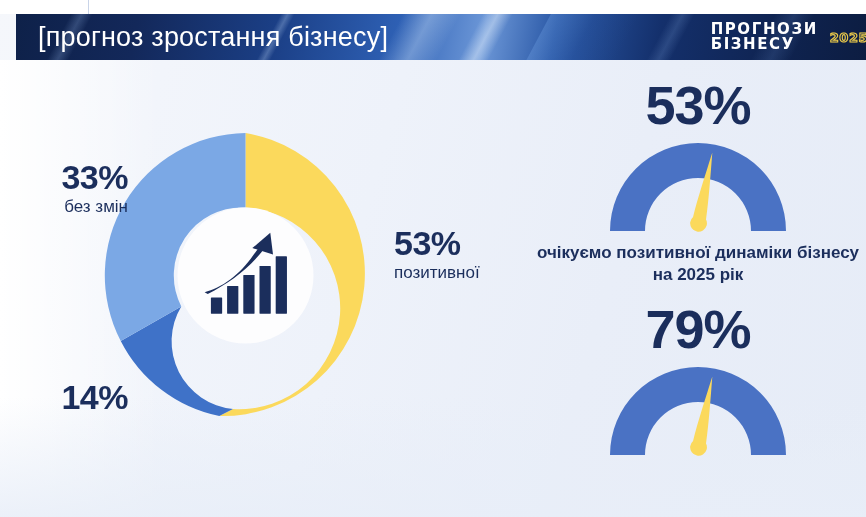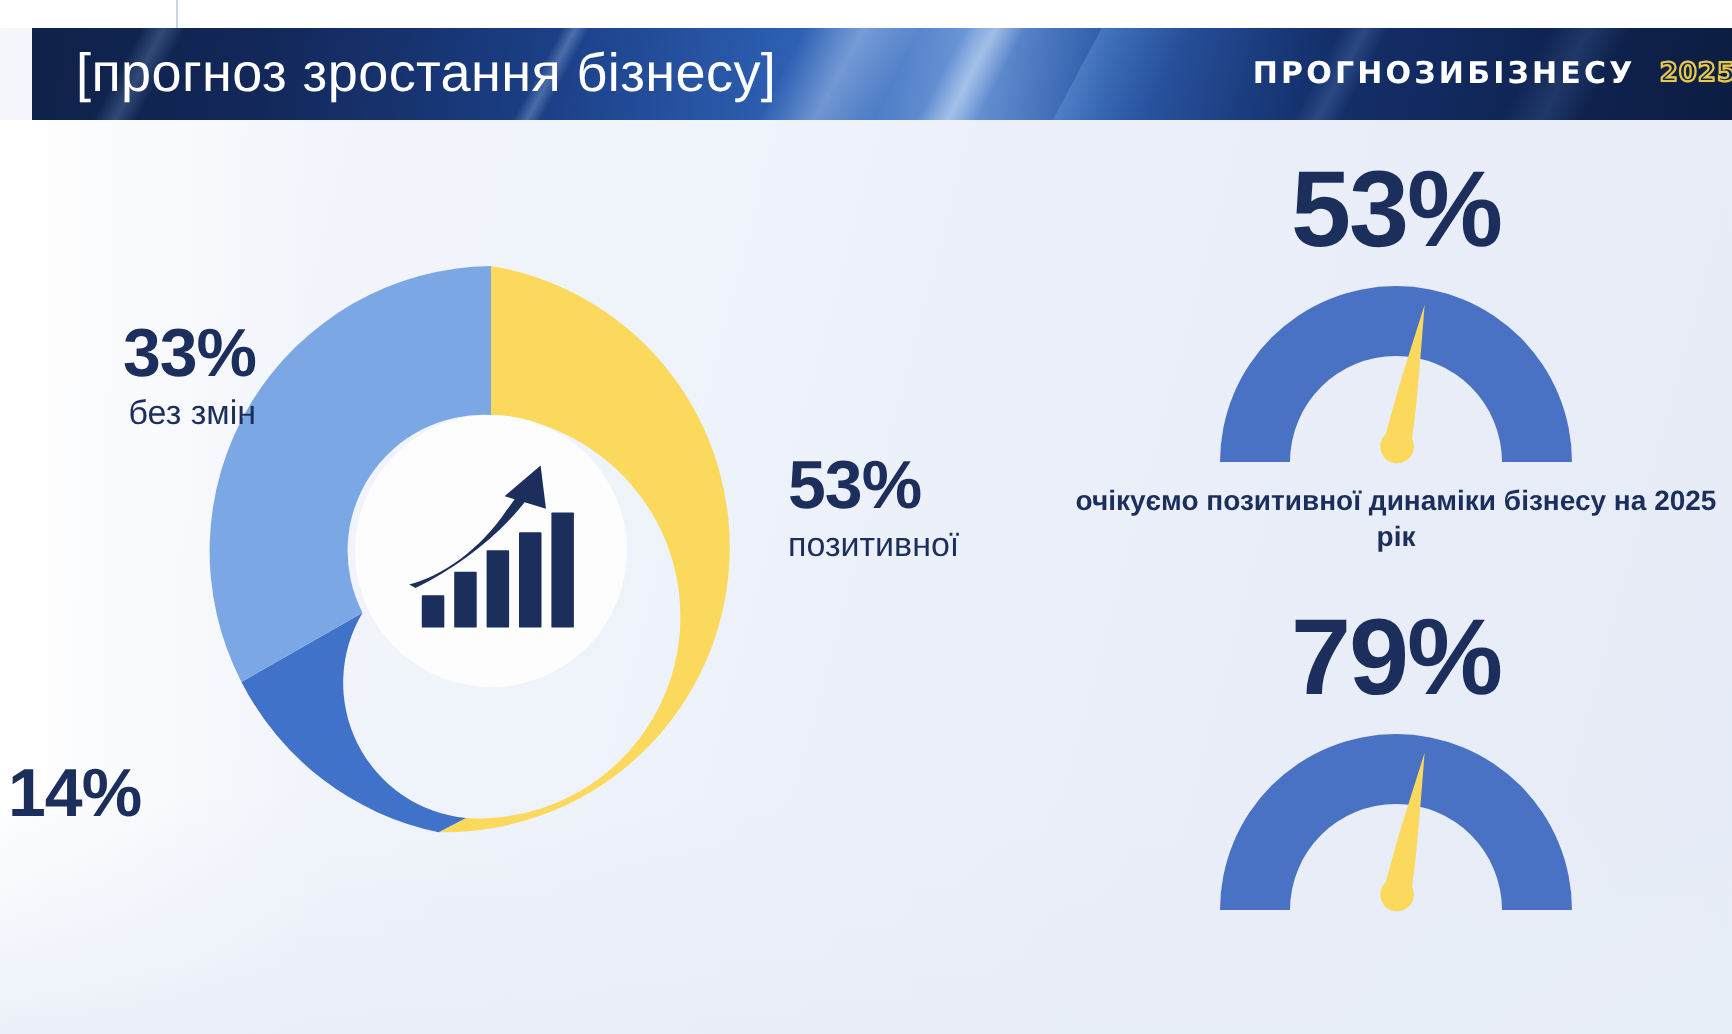--- a/index.html
+++ b/index.html
@@ -53,21 +53,21 @@
   .s6 { left:640px; width:24px; background:linear-gradient(90deg,rgba(255,255,255,0),rgba(150,190,245,.18),rgba(255,255,255,0)); }
   .s7 { left:744px; width:40px; background:linear-gradient(90deg,rgba(255,255,255,0),rgba(120,165,230,.16),rgba(255,255,255,0)); }
 
   .banner-title {
     position:absolute; left:22px; top:50%; transform:translateY(-50%);
     color:#ffffff; font-size:27px; font-weight:400; letter-spacing:.2px;
     white-space:nowrap;
   }
 
   .logo { position:absolute; right:14px; top:50%; transform:translateY(-50%); display:flex; align-items:center; gap:12px; }
-  .logo-words { display:flex; flex-direction:row; line-height:1.02;justify-content:space-between; }
+  .logo-words { display:flex; flex-direction:column; line-height:1.02;justify-content:space-between; }
   .logo-l1, .logo-l2 {
     color:#ffffff; font-weight:bold; font-size:15px;
     letter-spacing:1.6px; font-family:"DejaVu Sans", sans-serif;
   }
   .logo-year {
     font-family:"DejaVu Sans", sans-serif;
     font-size:13px; font-weight:bold; letter-spacing:.5px;
     color:#102249;
     -webkit-text-stroke:1.1px #e8c84a;
     text-shadow:0 0 1px rgba(232,200,74,.8);
@@ -81,36 +81,36 @@
     position:absolute; left:50%; top:50%; transform:translate(-50%,-50%);
     width:90px; height:90px;
   }
 
   
   .lbl { position:absolute; color:#1b2e5c; }
   .lbl .pct { font-size:34px; font-weight:bold; line-height:1; letter-spacing:-.5px; }
   .lbl .txt { font-size:17px; font-weight:normal; line-height:1.15; margin-top:3px; }
 
   .lbl-nochange { left:4px;  top:160px; width:124px; text-align:right; }
-  .lbl-negative { left:4px;  top:380px; width:124px; text-align:left; }
+  .lbl-negative { left:4px;  top:380px; width:124px; text-align:right; }
   .lbl-positive { left:394px; top:226px; width:150px; text-align:left; }
 
   
   .gauge-block { position:absolute; width:336px; left:530px; }
   .g1 { top:78px; }
   .g2 { top:302px; }
 
   .gauge-pct {
     text-align:center; color:#1b2e5c;
     font-size:54px; font-weight:bold; line-height:1; letter-spacing:-1px;
   }
   .gauge-svg-holder { display:flex; justify-content:center; margin-top:6px; }
   .gauge-caption {
     text-align:center; color:#1b2e5c;
-    font-size:14px; font-weight:bold; line-height:1.28; margin-top:8px;
+    font-size:17px; font-weight:bold; line-height:1.28; margin-top:8px;
     padding:0 6px;
   }
 </style>
 </head>
 <body>
 
 <div id="page">
 
   <div class="bg-base"></div>
   <div class="bg-vignette-l"></div>

